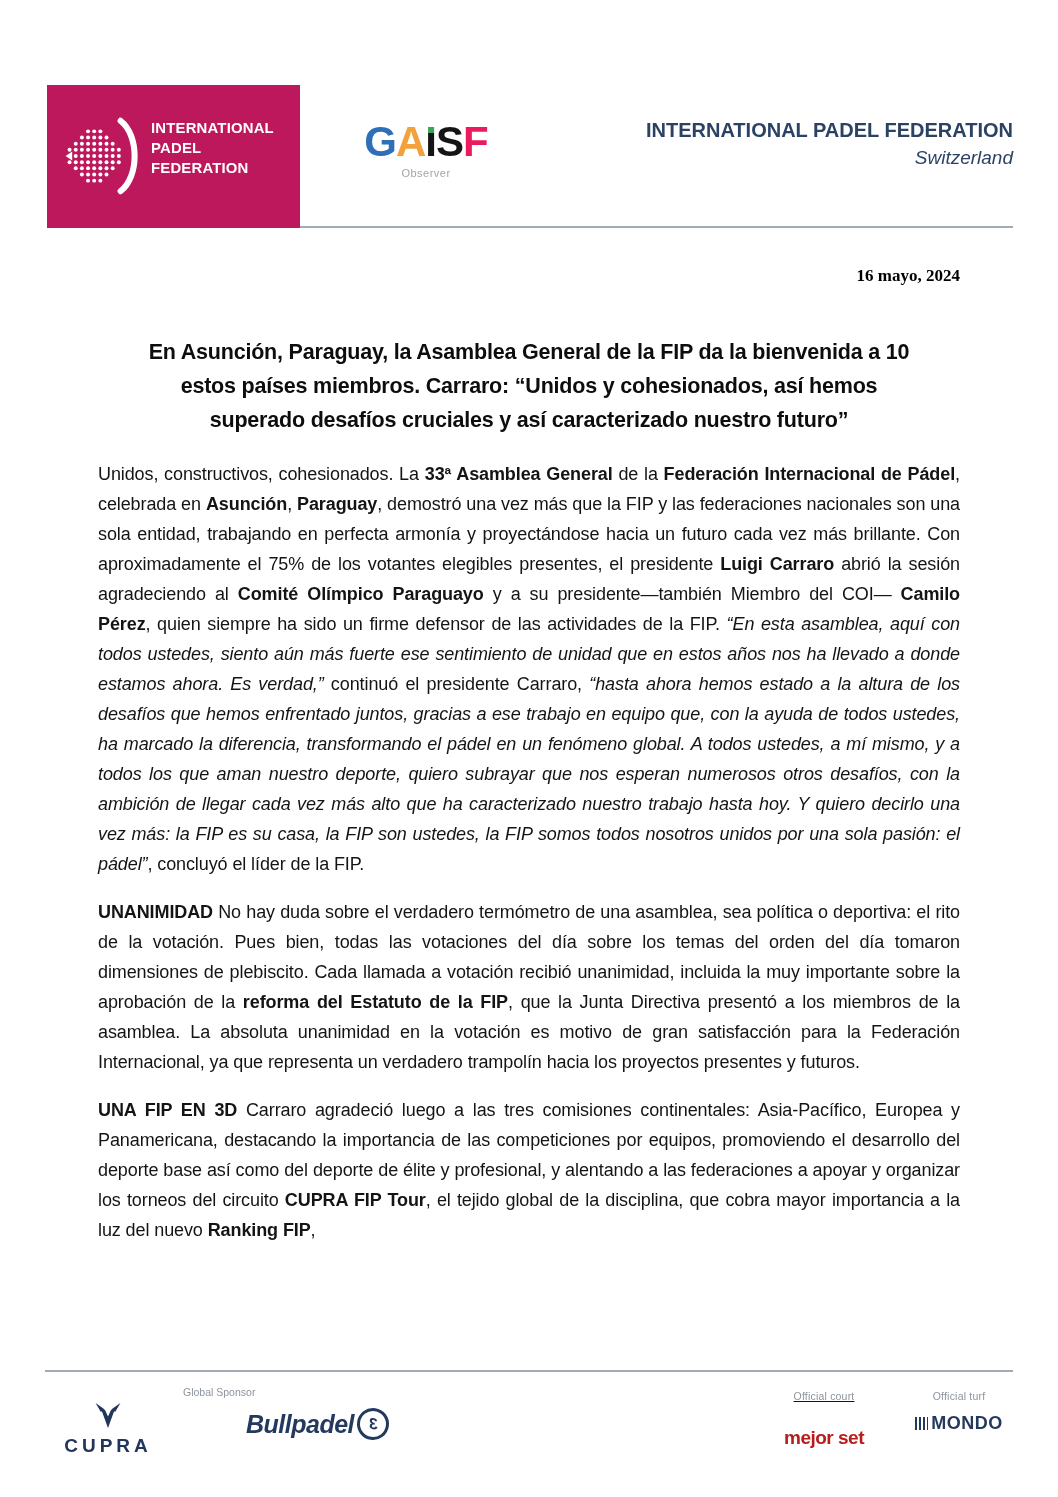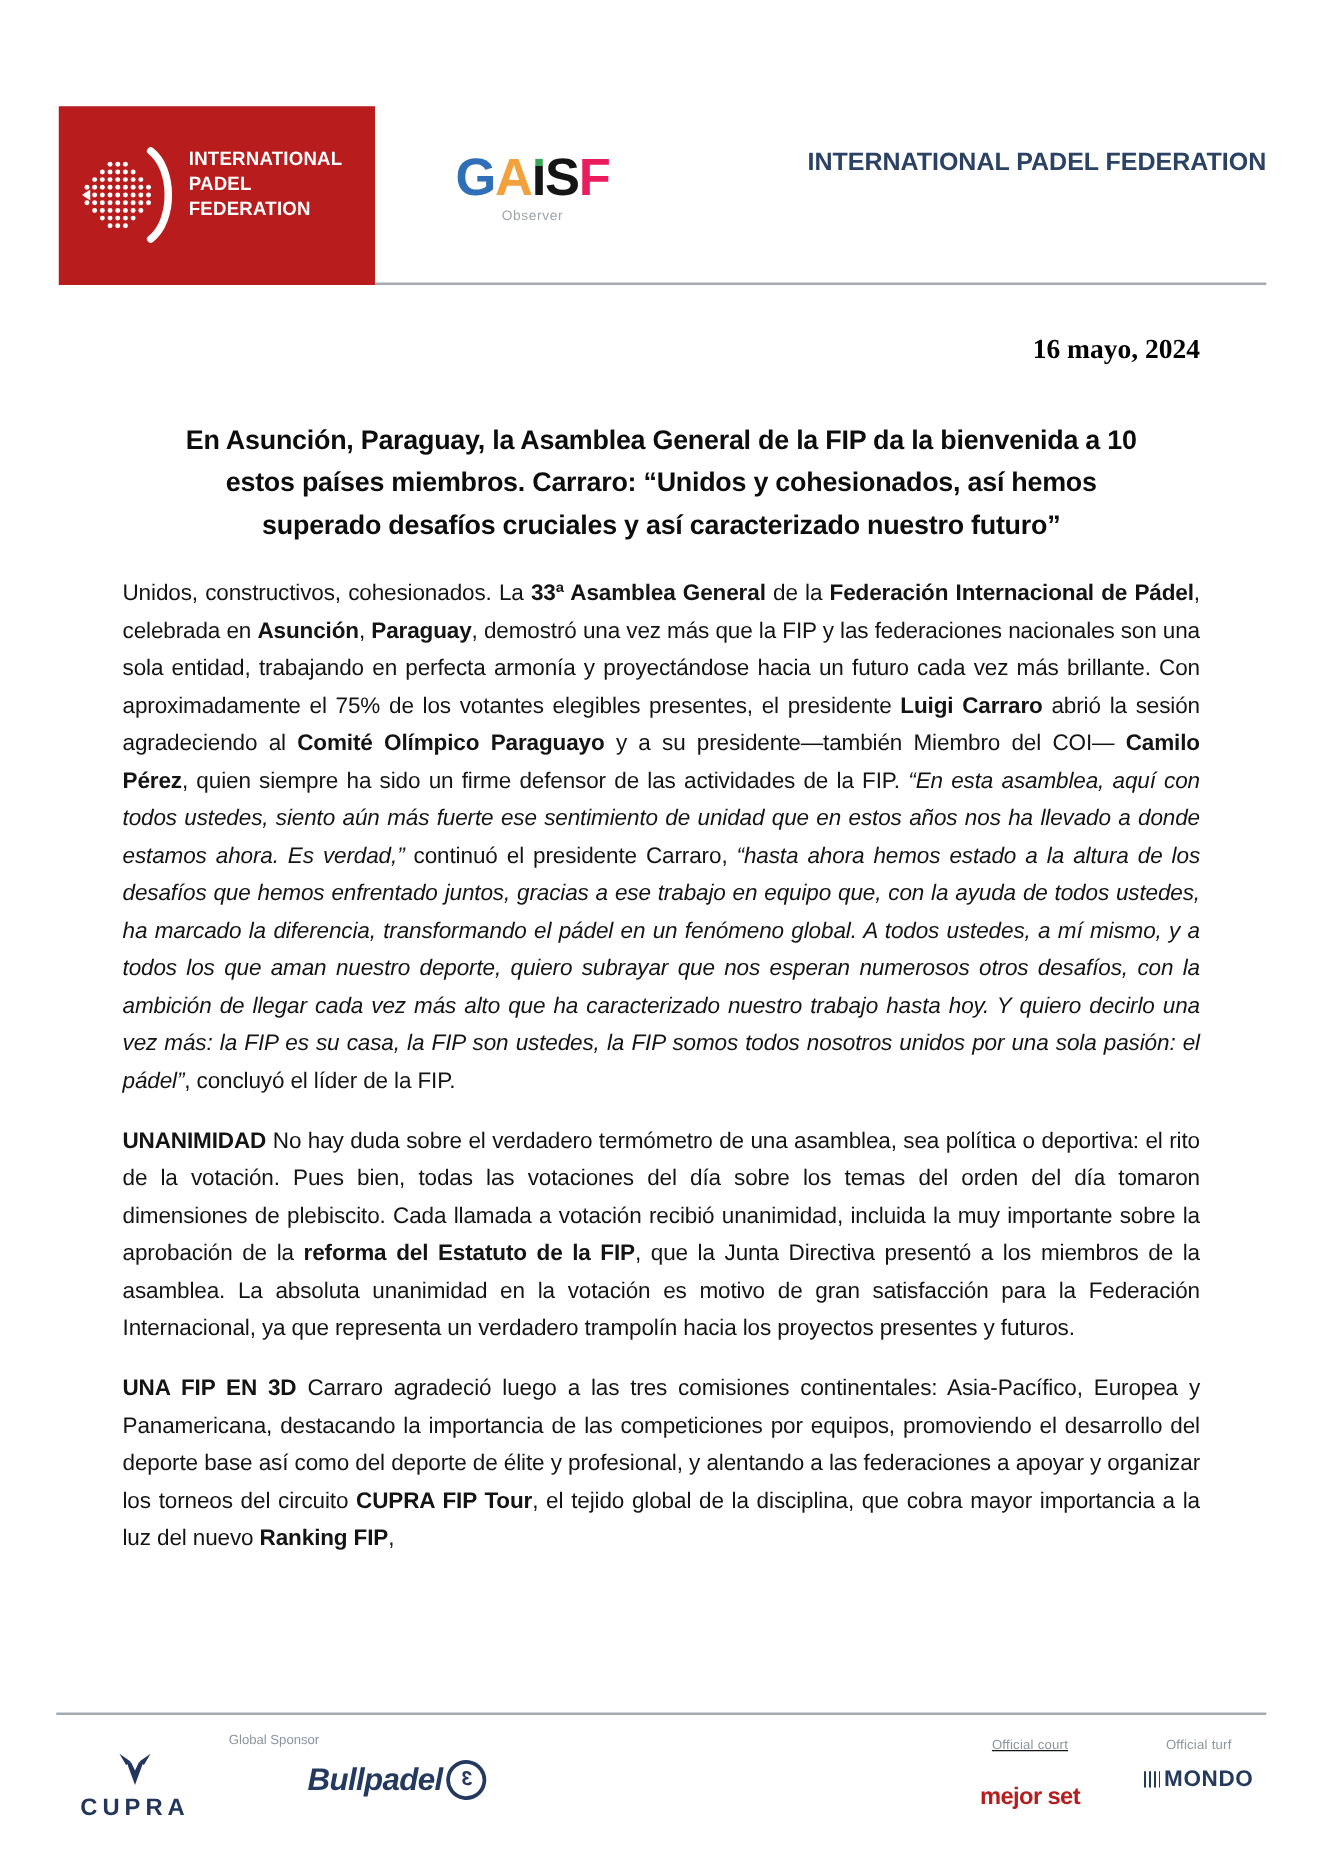--- a/index.html
+++ b/index.html
@@ -5,21 +5,21 @@
   html,body{margin:0;padding:0;}
   body{
     width:1058px;height:1497px;background:#ffffff;position:relative;overflow:hidden;
     font-family:"Liberation Sans",sans-serif;color:#131313;
   }
   .page{position:absolute;inset:0;}
 
   
   .ipf-box{
     position:absolute;left:47px;top:85px;width:253px;height:143px;
-    background:#b91c1c;display:flex;align-items:center;
+    background:#be185d;display:flex;align-items:center;
   }
   .ipf-icon{position:absolute;left:12px;top:27px;}
   .ipf-text{
     position:absolute;left:104px;top:33px;color:#ffffff;font-weight:bold;
     font-size:15.5px;line-height:20px;letter-spacing:.2px;
     transform:scaleX(.96);transform-origin:left top;
   }
   .header-rule{position:absolute;left:300px;top:226px;width:713px;height:2px;background:#a3aab3;}
 
   .gaisf{position:absolute;left:336px;top:120px;width:180px;text-align:center;}
@@ -32,21 +32,21 @@
   .gaisf-sub{font-size:11px;color:#a0a4ab;margin-top:3px;letter-spacing:.5px;}
 
   .address{position:absolute;right:45px;top:116px;text-align:right;color:#2b4265;}
   .addr-name{font-weight:bold;font-size:20px;line-height:28px;}
   .addr-street{font-size:19px;line-height:28px;}
   .addr-country{font-size:19px;line-height:28px;font-style:italic;}
 
   
   .date{
     position:absolute;right:98px;top:266px;
-    font-family:"Liberation Serif",serif;font-weight:bold;font-size:22px;color:#000;
+    font-family:"Liberation Serif",serif;font-weight:bold;font-size:17px;color:#000;
   }
 
   
   main{position:absolute;left:98px;top:335px;width:862px;}
   h1{
     margin:0 0 22px 0;font-size:21.5px;line-height:34px;text-align:center;
     font-weight:bold;color:#0d0d0d;letter-spacing:-.2px;
   }
   .para{
     margin:0 0 18px 0;font-size:18px;line-height:30px;text-align:justify;
@@ -159,20 +159,21 @@
 
   <div class="gaisf">
     <div class="gaisf-letters">
       <span style="color: rgb(46, 111, 183);">G</span><span style="color: rgb(242, 161, 60);">A</span><span class="gaisf-i">I</span><span style="color: rgb(21, 21, 21);">S</span><span style="color: rgb(234, 28, 93);">F</span>
     </div>
     <div class="gaisf-sub">Observer</div>
   </div>
 
   <div class="address">
     <div class="addr-name">INTERNATIONAL PADEL FEDERATION</div>
+    <div class="addr-country">Switzerland</div>
   </div>
 
   <div class="date">16 mayo, 2024</div>
 
   <main>
     <h1>
       <div>En Asunción, Paraguay, la Asamblea General de la FIP da la bienvenida a 10</div>
       <div>estos países miembros. Carraro: “Unidos y cohesionados, así hemos</div>
       <div>superado desafíos cruciales y así caracterizado nuestro futuro”</div>
     </h1>

